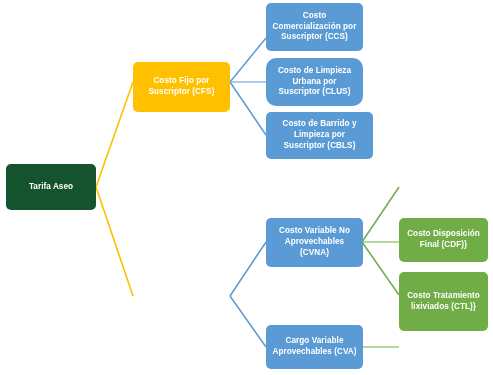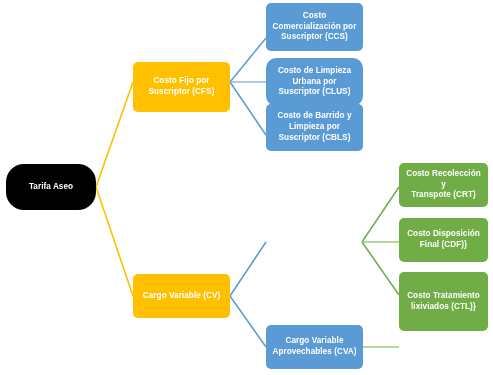--- a/index.html
+++ b/index.html
@@ -40,21 +40,21 @@
     font-weight: bold;
     letter-spacing: 0.05px;
     padding: 18px 4px;
     z-index: 2;
   }
   .node-label {
     display: block;
     width: 100%;
     white-space: pre-line;
   }
-  .node-root  { background: #000000; border-radius: 18px; }
+  .node-root  { background: #14532d; }
   .node-level1{ background: #FFC000; }
   .node-level2{ background: #5B9BD5; }
   .node-level3{ background: #70AD47; }
 </style>
 </head>
 <body>
 
 <div id="diagram-root">
 
   <svg id="connector-layer" viewBox="0 0 493 375">
@@ -78,52 +78,50 @@
 
   <div class="node node-root" style="left:6px;  top:164px; width:90px;  height:46px;">
     <span class="node-label">Tarifa Aseo</span>
   </div>
 
   <div class="node node-level1" style="left:133px; top:62px; width:97px; height:50px;">
     <span class="node-label">Costo Fijo por
 Suscriptor (CFS)</span>
   </div>
 
-  <div class="node node-level1" style="left:133px; top:274px; width:97px; height:44px;">
-    <span class="node-label">Cargo Variable (CV)</span>
-  </div>
 
   <div class="node node-level2" style="left:266px; top:3px; width:97px; height:48px;">
     <span class="node-label">Costo
 Comercialización por
 Suscriptor (CCS)</span>
   </div>
 
   <div class="node node-level2" style="left:266px; top:58px; width:97px; height:48px;border-radius:10px;">
     <span class="node-label">Costo de Limpieza
 Urbana por
 Suscriptor  (CLUS)</span>
   </div>
 
-  <div class="node node-level2" style="left:266px; top:104px; width:97px; height:47px;">
+  <div class="node node-level2" style="left:266px; top:112px; width:107px; height:47px;">
     <span class="node-label">Costo de Barrido y
 Limpieza por
 Suscriptor (CBLS)</span>
   </div>
 
+  <div class="node node-level2" style="left:266px; top:218px; width:97px; height:49px;">
+    <span class="node-label">Costo Variable No
+Aprovechables
+(CVNA)</span>
+  </div>
 
   <div class="node node-level2" style="left:266px; top:325px; width:97px; height:44px;">
     <span class="node-label">Cargo Variable
 Aprovechables (CVA)</span>
   </div>
 
-  <div class="node node-level3" style="left:399px; top:163px; width:89px; height:44px;">
-    <span class="node-label">Costo Recolección y
-Transpote (CRT)</span>
-  </div>
 
   <div class="node node-level3" style="left:399px; top:218px; width:89px; height:44px;">
     <span class="node-label">Costo Disposición
 Final (CDF)}</span>
   </div>
 
   <div class="node node-level3" style="left:399px; top:272px; width:89px; height:59px;">
     <span class="node-label">Costo Tratamiento
 lixiviados (CTL)}</span>
   </div>

